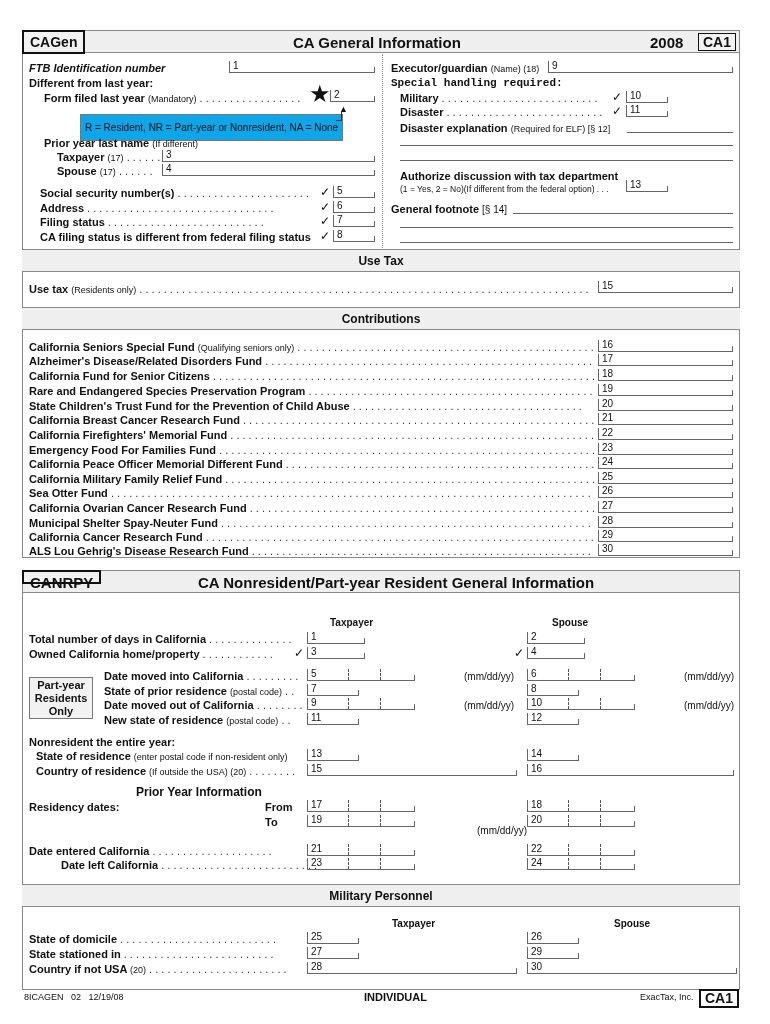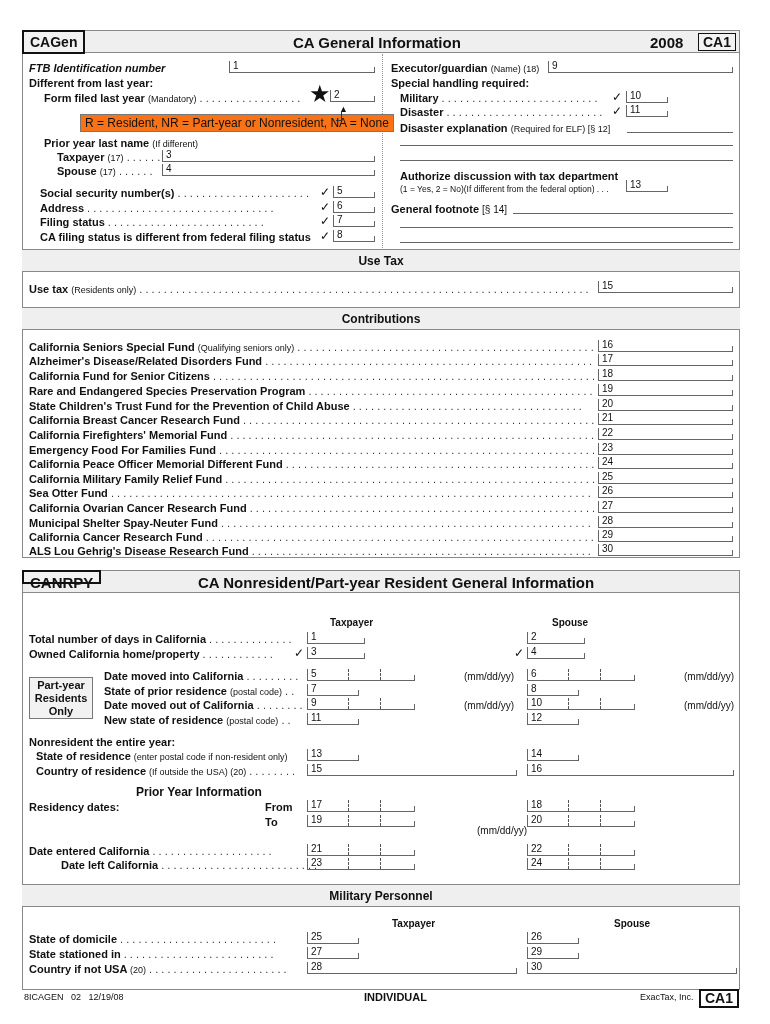--- a/index.html
+++ b/index.html
@@ -13,21 +13,21 @@
   .tagbox { position: absolute; border: 2px solid #111; background: #f2f2f2; font-weight: bold; font-size: 14px; padding: 2px 6px; }
   .title { position: absolute; font-weight: bold; font-size: 15px; }
   .field { position: absolute; height: 12px; border-bottom: 1px solid #666; border-left: 1px solid #666; font-size: 10px; line-height: 10px; padding-left: 3px; }
   .field::after { content: ""; position: absolute; right: 0; bottom: 0; width: 1px; height: 5px; background: #666; }
   .field .dv { position: absolute; top: 0; bottom: 0; border-left: 1px dashed #555; }
   .line { position: absolute; border-bottom: 1px solid #666; height: 1px; }
   .chk { position: absolute; font-size: 12px; }
   .dots { color: #333; font-weight: normal; }
   .vdiv { position: absolute; border-left: 1px dotted #999; }
   .subhdr { position: absolute; background: #efefef; border-top: 1px solid #888; border-bottom: 1px solid #888; text-align: center; font-weight: bold; font-size: 12px; line-height: 22px; }
-  .legend { position: absolute; border: 1px solid #777; background: #f97316; font-size: 12px; padding: 1px 4px; }
+  .legend { position: absolute; border: 1px solid #777; background: #0ea5e9; font-size: 10px; padding: 7px 4px; }
   .ptbox { position: absolute; border: 1px solid #777; background: #f2f2f2; font-size: 11px; font-weight: bold; text-align: center; line-height: 13px; padding: 1px; }
   .colhdr { position: absolute; font-size: 10px; font-weight: bold; }
   .note { position: absolute; font-size: 10px; margin-left: 44px; }
 </style>
 </head>
 <body>
 
 <div class="section" style="left:22px;top:30px;width:718px;height:222px;border-bottom:none;"></div>
 <div class="hdrbar" style="left:23px;top:31px;width:716px;height:22px;"></div>
 <div class="tagbox" style="left:22px;top:30px;height:24px;">CAGen</div>
@@ -93,21 +93,21 @@
 
 <div class="abs lbl" style="left:40px;top:231px;">CA filing status is different from federal filing status</div>
 <div class="chk" style="left:320px;top:229px;">✓</div>
 <div class="field" style="left:333px;top:230px;width:42px;"><span>8</span></div>
 
 <div class="abs lbl" style="left:391px;top:62px;">
   <span>Executor/guardian</span>
   <span class="sm">(Name) (18)</span>
 </div>
 <div class="field" style="left:548px;top:61px;width:185px;"><span>9</span></div>
-<div class="abs lbl" style="left:391px;top:77px;">Special handling required:</div>
+<div class="abs lbl" style="left:391px;top:77px;font-family:Liberation Mono, monospace;">Special handling required:</div>
 <div class="abs lbl" style="left:400px;top:92px;">
   <span>Military</span>
   <span class="dots">. . . . . . . . . . . . . . . . . . . . . . . . . .</span>
 </div>
 <div class="chk" style="left:612px;top:90px;">✓</div>
 <div class="field" style="left:626px;top:91px;width:42px;"><span>10</span></div>
 <div class="abs lbl" style="left:400px;top:106px;">
   <span>Disaster</span>
   <span class="dots">. . . . . . . . . . . . . . . . . . . . . . . . . .</span>
 </div>

